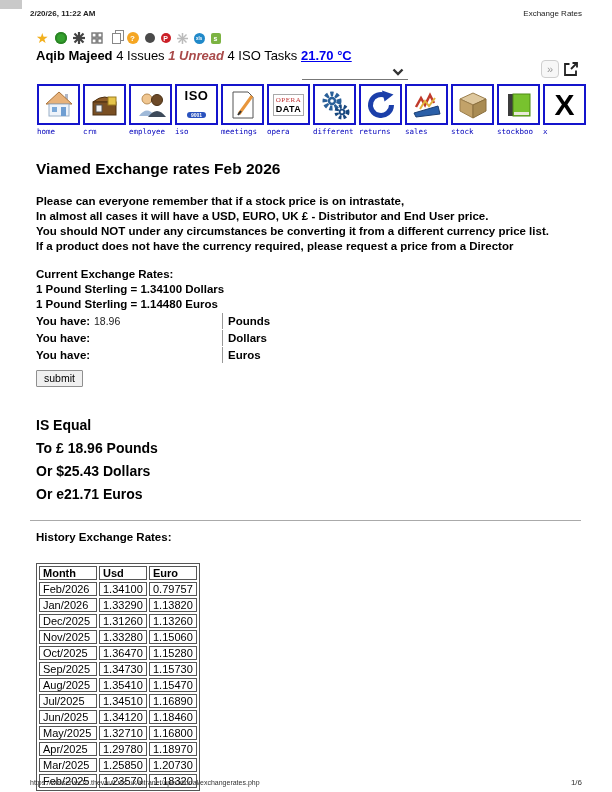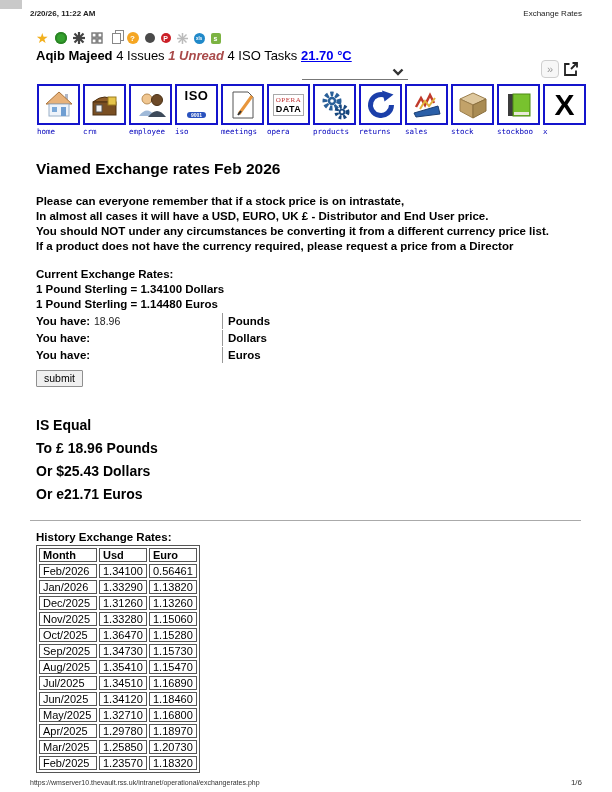--- a/index.html
+++ b/index.html
@@ -73,21 +73,21 @@
   .fr-div { width:0; height:16px; border-left:1px solid #999; }
   .fr-cur { font-size:11.5px; font-weight:bold; padding-left:5px; }
   .submit-btn { margin-top:7px; font-size:10.5px; font-family:"Liberation Sans",sans-serif;
                 padding:1px 7px 2px; border:1.5px solid #8f8f8f; border-radius:1px; background:#f0f0f0; cursor:pointer; }
 
   .result { margin-top:30px; }
   .result div { font-size:14px; font-weight:bold; margin-bottom:7px; }
 
   hr.sep { border:none; border-top:1px solid #aaa; margin:18px 0 10px -6px; width:551px; }
 
-  .hist-heading { font-size:11.5px; font-weight:bold; margin-bottom:2px; }
+  .hist-heading { font-size:11.5px; font-weight:bold; margin-bottom:20px; }
   table.hist { border-collapse:separate; border-spacing:2px; border:1.5px solid #555; background:#fff; }
   table.hist th, table.hist td { border:1.5px solid #555; font-size:11px; padding:0 3px; height:14px; text-align:left; }
   table.hist th { font-weight:bold; }
   .col-month { width:58px; } .col-usd { width:48px; } .col-euro { width:48px; }
 </style>
 </head>
 <body>
 
 <div class="page">
   <div class="corner-artifact"></div>
@@ -226,21 +226,21 @@
       <div class="nav-box">
         <svg width="30" height="30">
             <circle cx="12" cy="11" r="7" fill="none" stroke="#2a6099" stroke-width="5" stroke-dasharray="3 2.2"></circle>
           <circle cx="12" cy="11" r="4.2" fill="#2a6099"></circle>
             <circle cx="12" cy="11" r="1.8" fill="#fff"></circle>
           <circle cx="22" cy="22" r="5.5" fill="none" stroke="#17477e" stroke-width="4" stroke-dasharray="2.5 2"></circle>
           <circle cx="22" cy="22" r="3.2" fill="#17477e"></circle>
             <circle cx="22" cy="22" r="1.4" fill="#fff"></circle>
           </svg>
       </div>
-      <div class="nav-label">products</div>
+      <div class="nav-label">different</div>
     </div>
     <div class="nav-item">
       <div class="nav-box">
         <svg width="30" height="30" viewBox="0 0 30 30">
           <path d="M25.5 15 a10.5 10.5 0 1 1 -5.2 -9.1" fill="none" stroke="#1b3faa" stroke-width="5"></path>
           <polygon points="16,0.5 27.5,4.5 18.5,11.5" fill="#1b3faa"></polygon>
           </svg>
       </div>
       <div class="nav-label">returns</div>
     </div>
@@ -335,21 +335,21 @@
         <tr>
           <th class="col-month">Month</th>
           <th class="col-usd">Usd</th>
           <th class="col-euro">Euro</th>
         </tr>
       </thead>
       <tbody>
           <tr>
             <td>Feb/2026</td>
             <td>1.34100</td>
-            <td>0.56461</td>
+            <td>0.79757</td>
           </tr>
           <tr>
             <td>Jan/2026</td>
             <td>1.33290</td>
             <td>1.13820</td>
           </tr>
           <tr>
             <td>Dec/2025</td>
             <td>1.31260</td>
             <td>1.13260</td>

